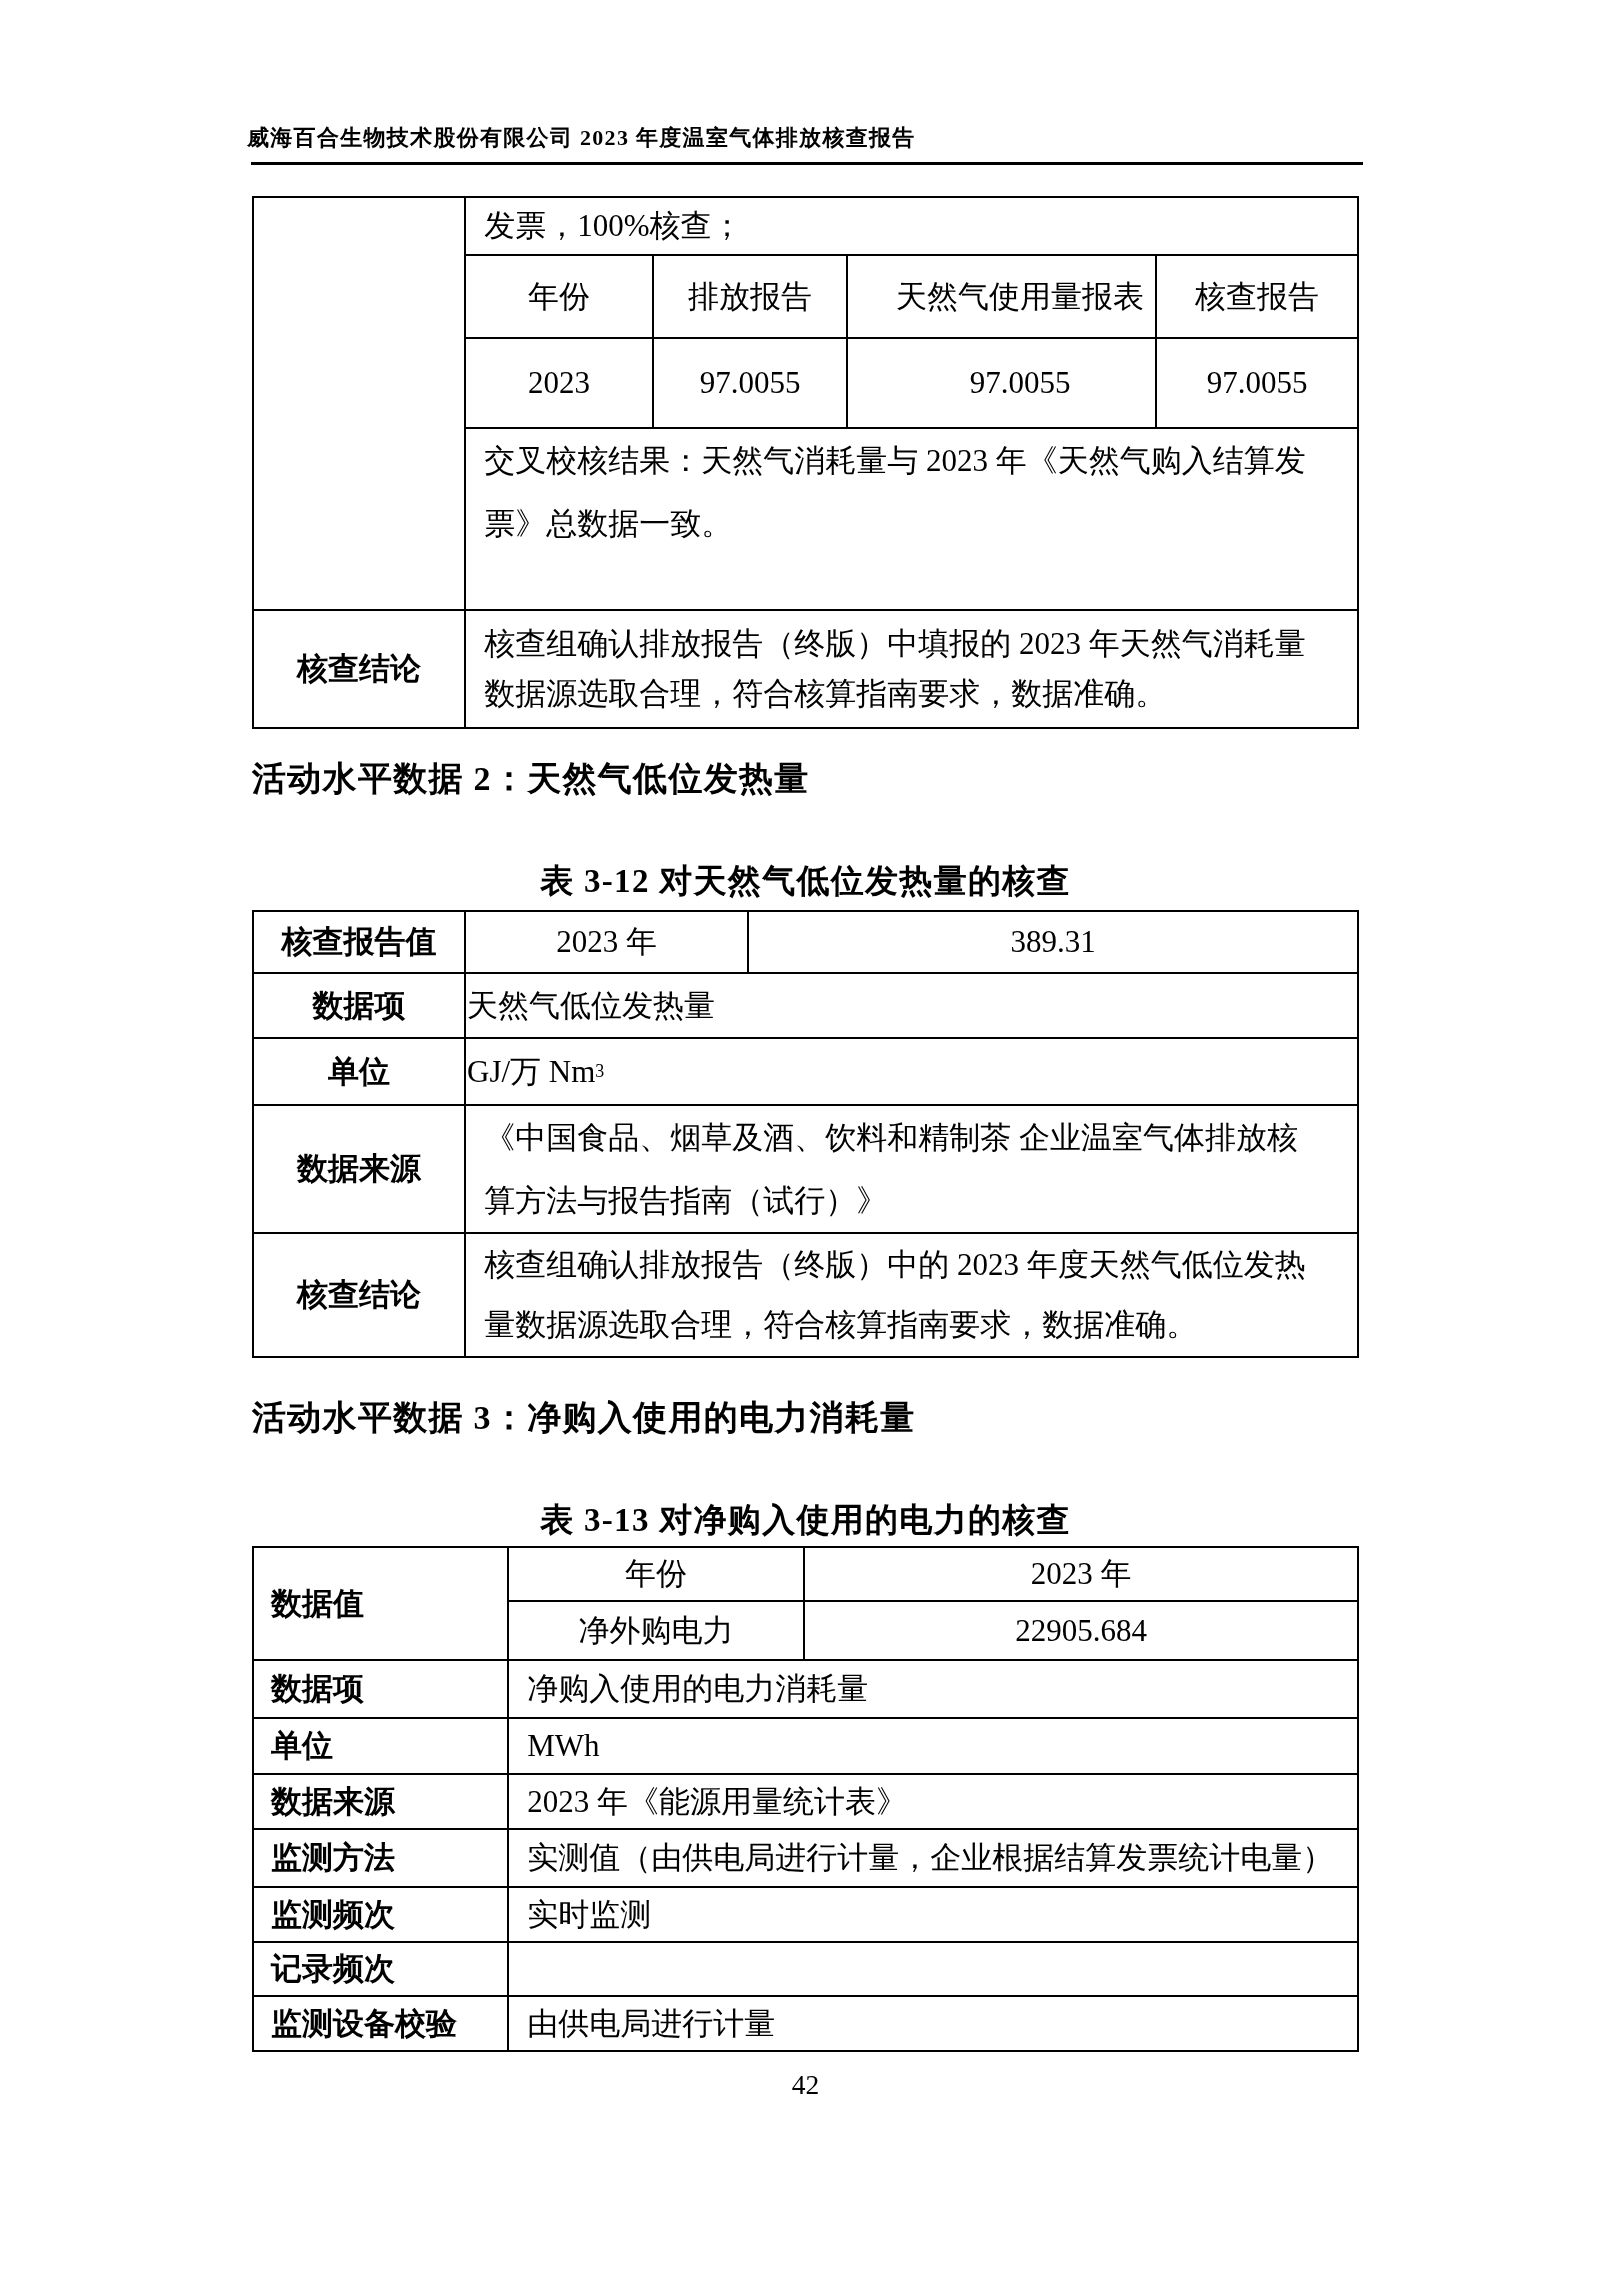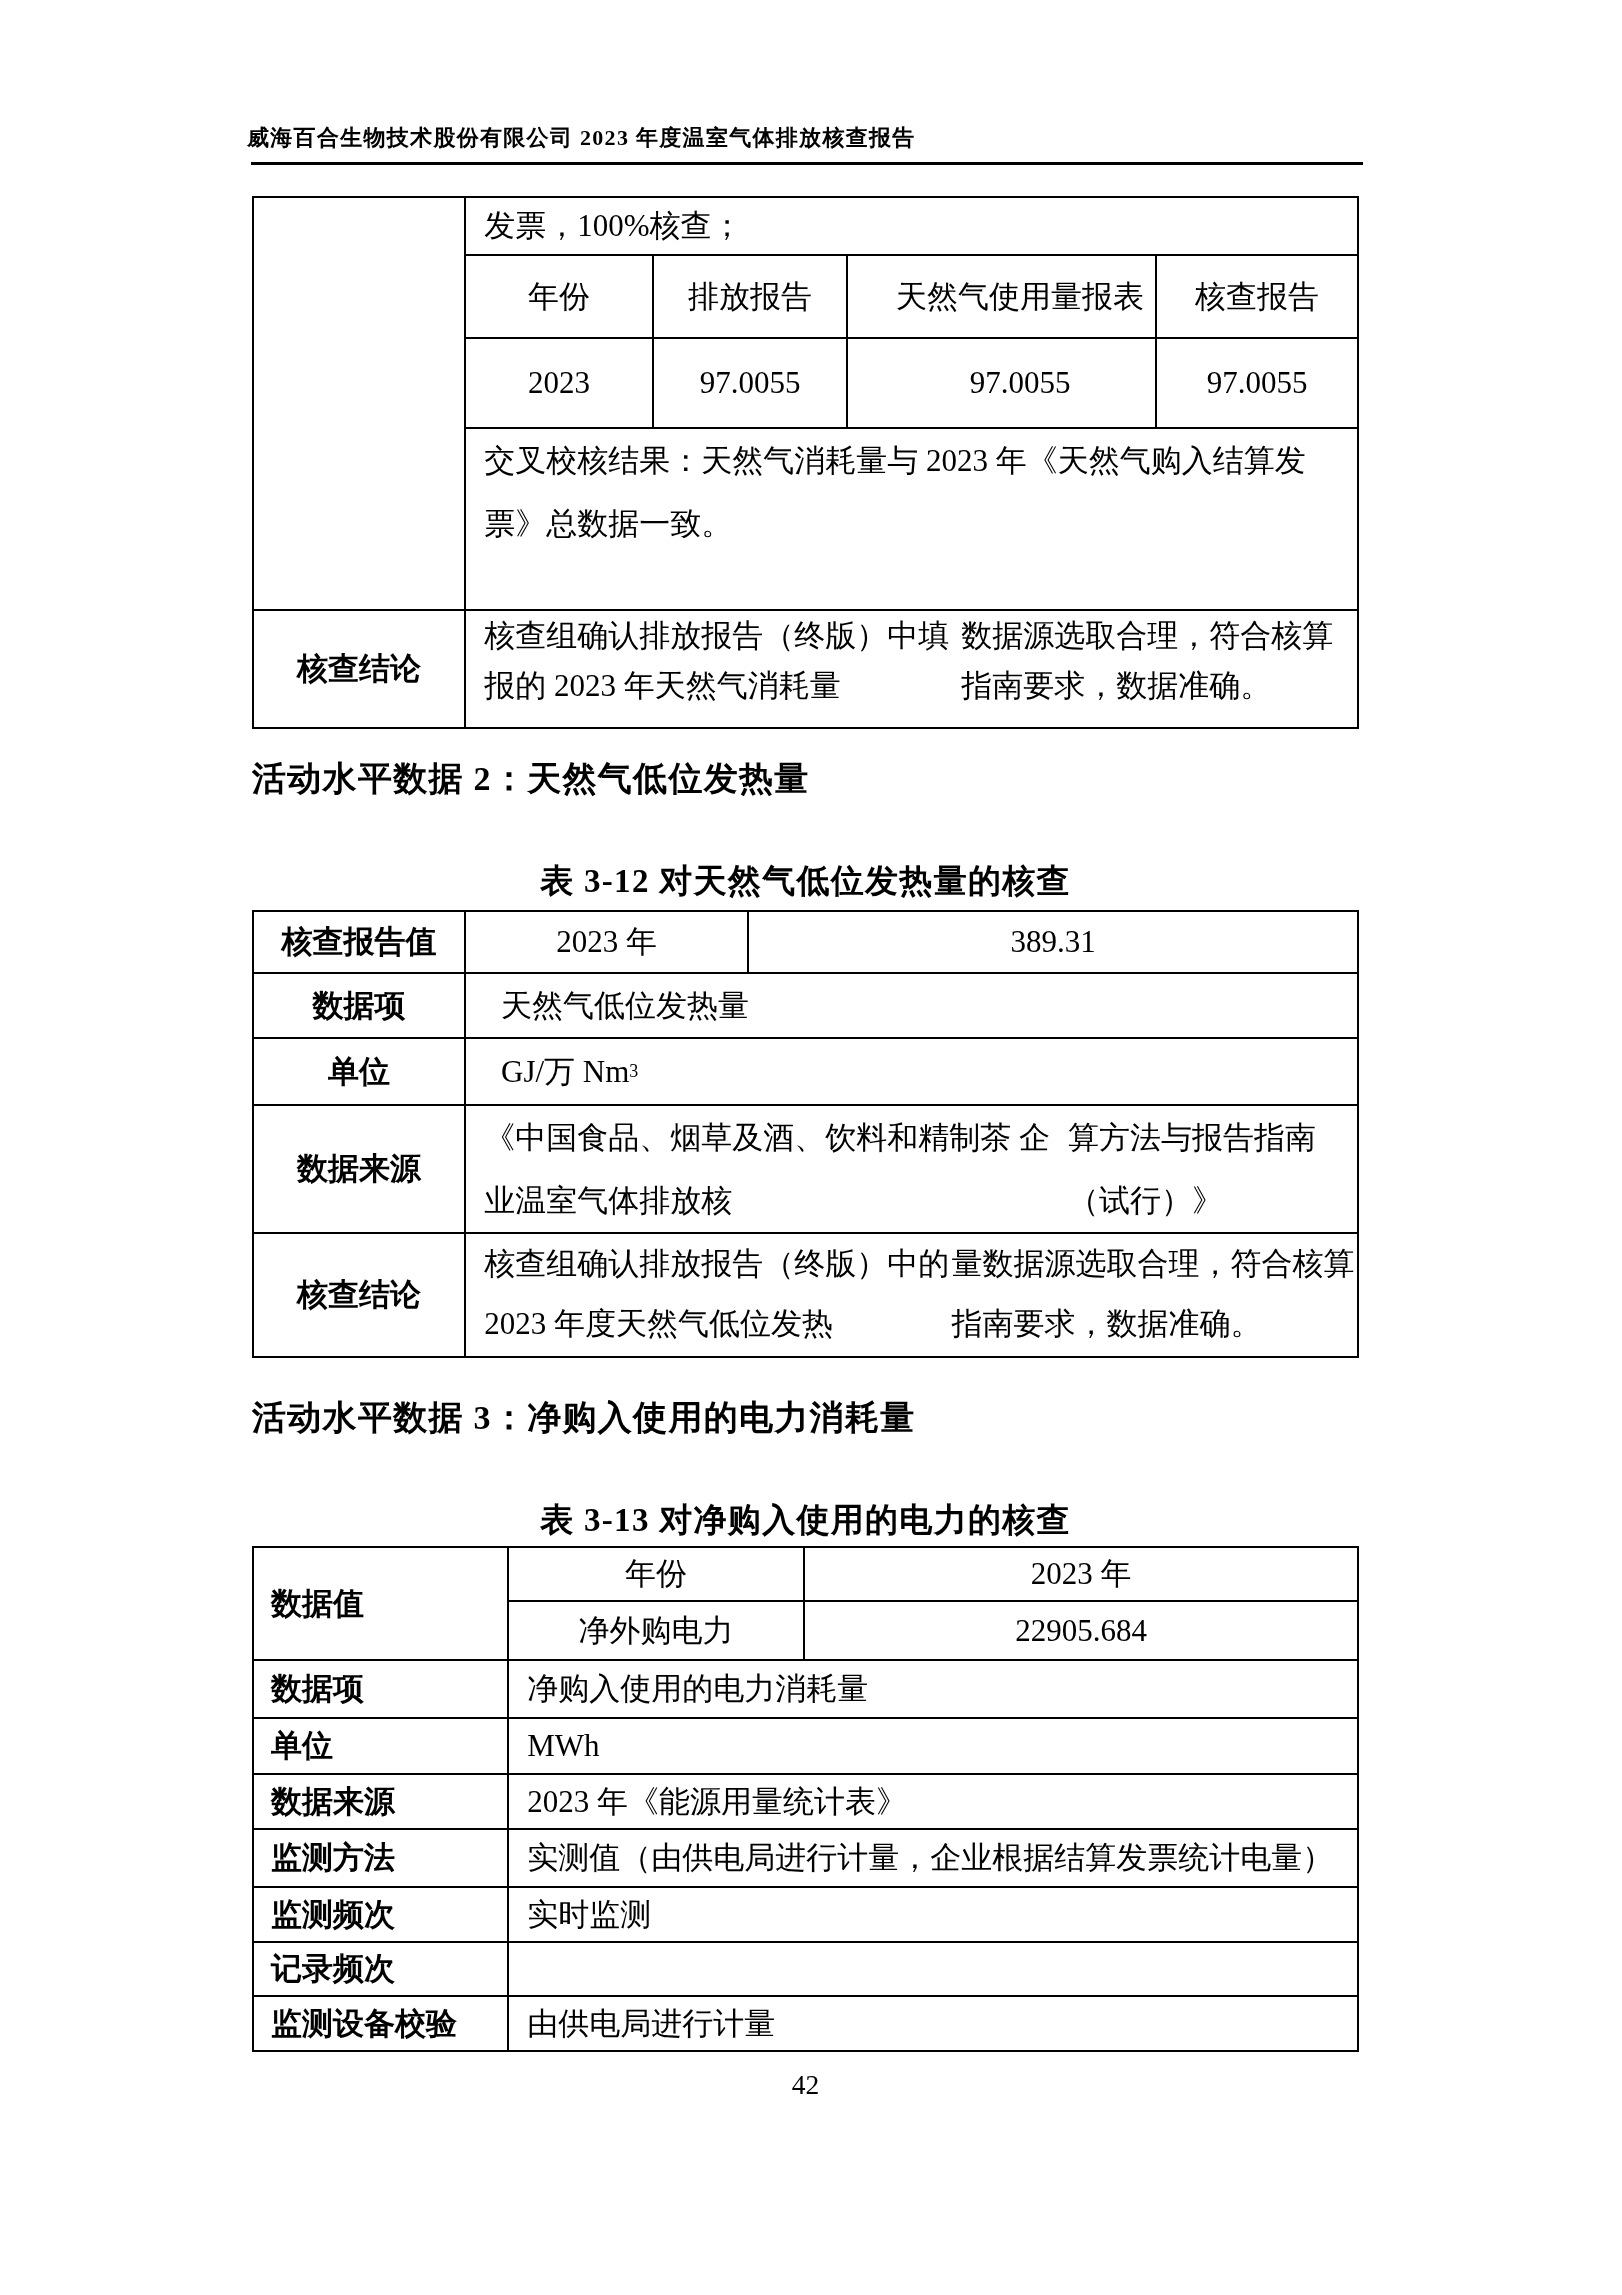--- a/index.html
+++ b/index.html
@@ -23,21 +23,21 @@
     position:absolute; left:251px; top:162px;
     width:1112px; height:3.3px; background:#000;
   }
   
   .tbl {
     position:absolute; left:252px; width:1107px;
     border:2.6px solid #000;
     display:flex; flex-direction:column;
   }
   .lbl { font-weight:bold; }
-  .para { display:flex; flex-direction:row; justify-content:center; }
+  .para { display:flex; flex-direction:column; justify-content:center; }
   
   .tbl-gas { top:196px; height:533px; }
   .t1-top { height:411px; flex:none; display:flex; }
   .t1-left { width:212px; flex:none; border-right:2px solid #000; }
   .t1-body { flex:1; display:flex; flex-direction:column; }
   .t1-note { height:56px; flex:none; display:flex; align-items:center; padding-left:18.3px; }
   .t1-inner { flex:none; border-top:2px solid #000; border-bottom:2px solid #000; }
   .t1-inner-row { display:flex; }
   .t1-inner-row.head { height:83px; border-bottom:2px solid #000; }
   .t1-inner-row.vals { height:88px;border-radius:7px; }
@@ -66,21 +66,21 @@
   .t12-row.last { flex:1; border-bottom:none; }
   .t12-label { width:212px; flex:none; border-right:2px solid #000;
                display:flex; align-items:center; justify-content:center; }
   .t12-r1 { height:62px; }
   .t12-r2 { height:65px; }
   .t12-r3 { height:67px; }
   .t12-r4 { height:128px; }
   .t12-year { width:283px; flex:none; border-right:2px solid #000;
               display:flex; align-items:center; justify-content:center; }
   .t12-val { flex:1; display:flex; align-items:center; justify-content:center; }
-  .t12-content { flex:1; display:flex; align-items:center; padding-left:35px; }
+  .t12-content { flex:1; display:flex; align-items:center; padding-left:1px; }
   .t12-para { flex:1; padding-left:18.3px; line-height:63px; }
   .t12-para.tight { line-height:60px; }
   sup { font-size:0.58em; vertical-align:super; }
   
   .tbl-13 { top:1546px; height:506px; }
   .t13-row { display:flex; flex:none; border-bottom:2.6px solid #000; }
   .t13-row.last { flex:1; border-bottom:none; }
   .t13-label { width:255px; flex:none; border-right:2px solid #000;
                display:flex; align-items:center; padding-left:17px; }
   .t13-r1 { height:113px; }

